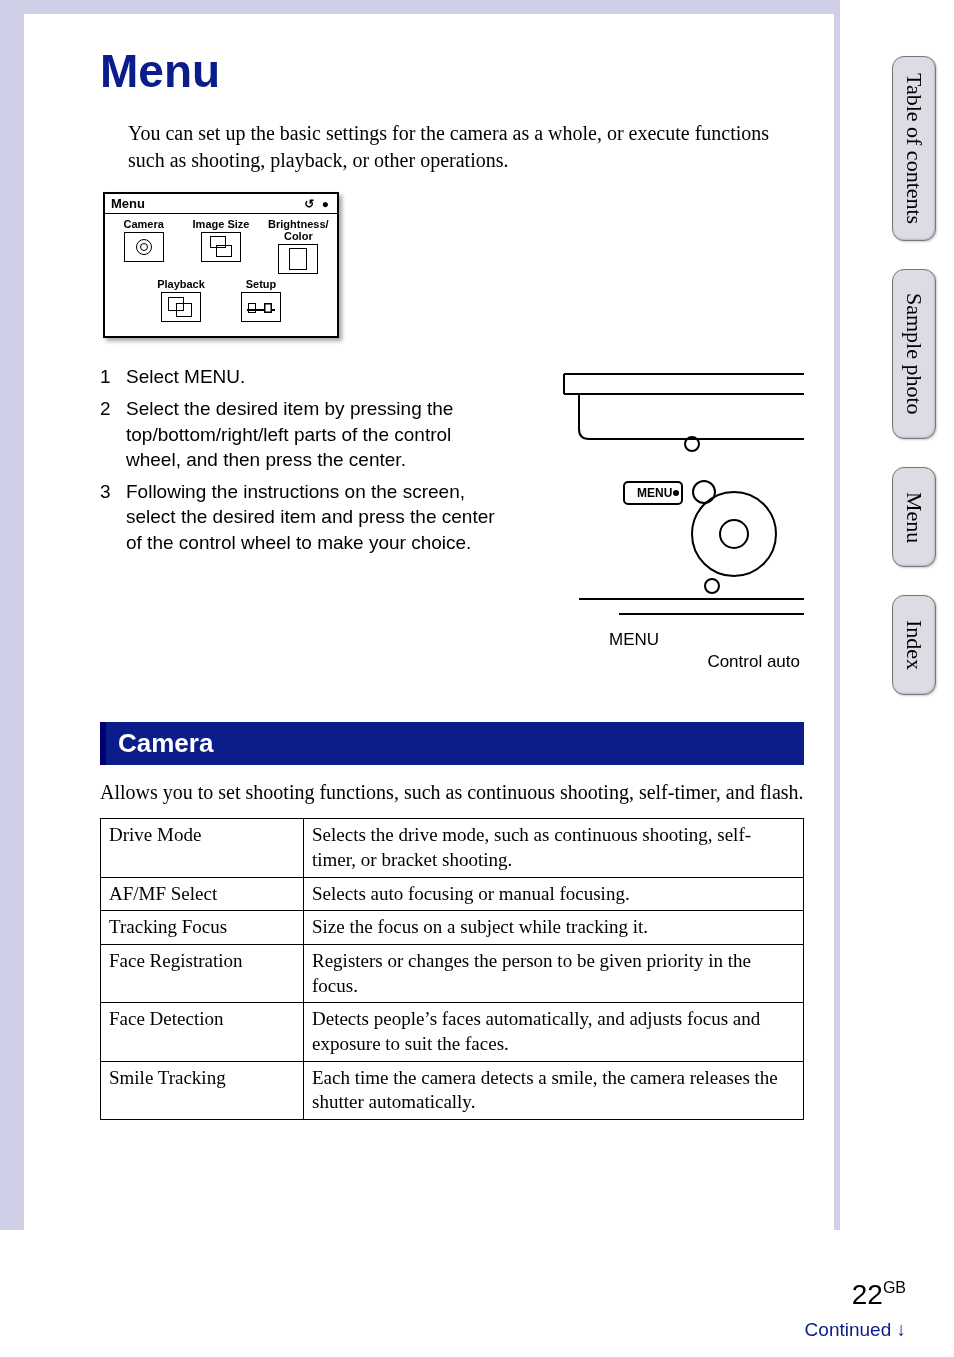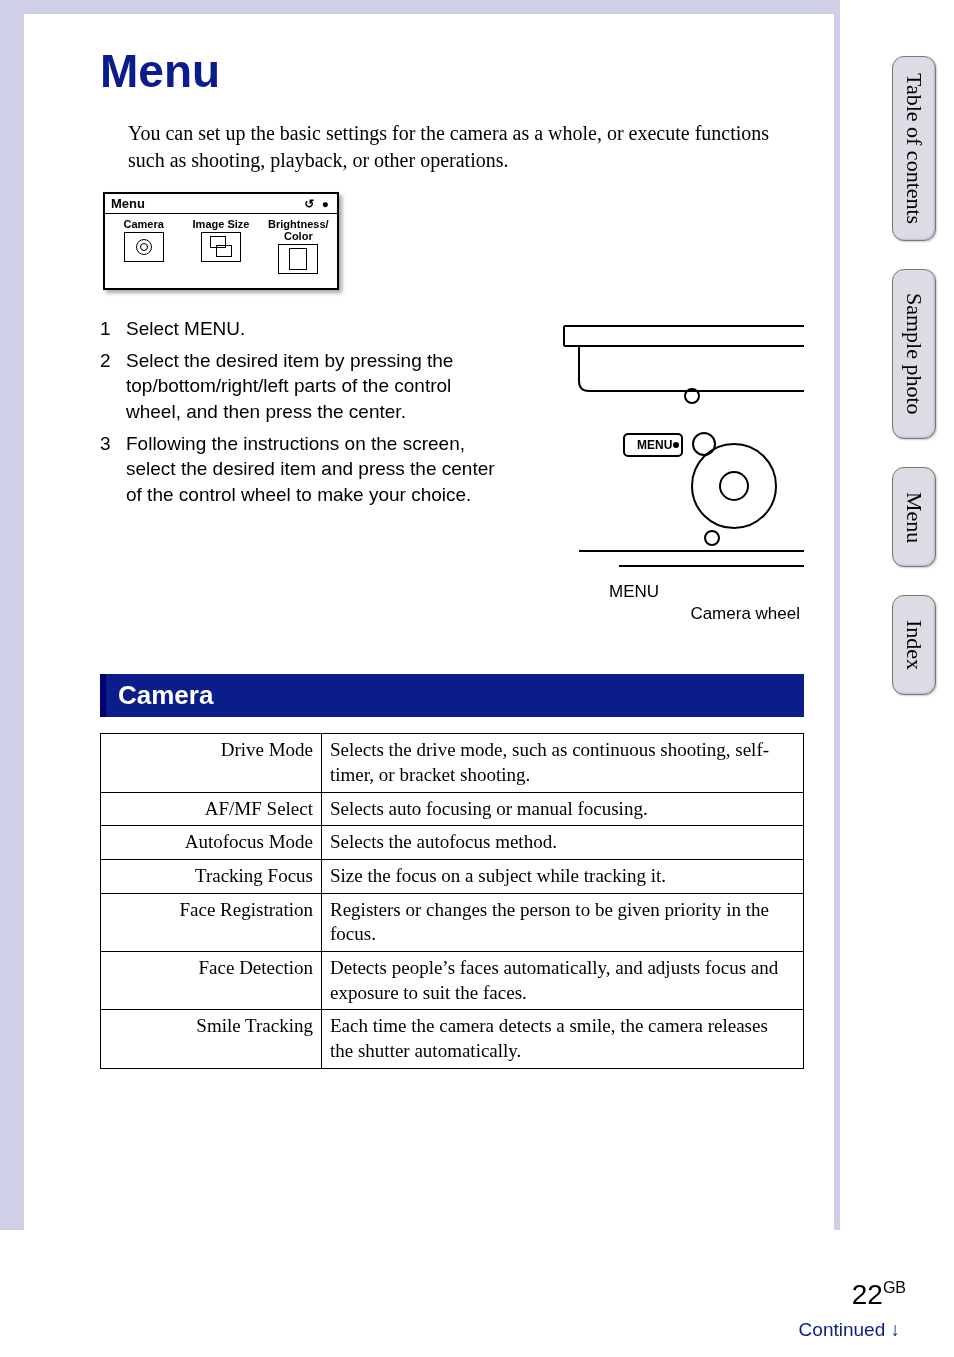--- a/index.html
+++ b/index.html
@@ -205,22 +205,21 @@
     border-collapse: collapse;
     font-size: 19px;
   }
   table.settings td {
     border: 1px solid #000;
     padding: 4px 8px;
     vertical-align: top;
     line-height: 1.3;
   }
   table.settings td:first-child {
-    width: 221px;
-    text-align: right;
+    width: 203px;
   }
 
   
   .side-tabs {
     position: absolute;
     right: 18px;
     top: 56px;
     display: flex;
     flex-direction: column;
     gap: 28px;
@@ -243,21 +242,21 @@
   .page-num {
     position: absolute;
     right: 48px;
     bottom: 46px;
     font-size: 28px;
     font-family: Arial, Helvetica, sans-serif;
   }
   .page-num .gb { font-size: 16px; vertical-align: top; }
   .continued {
     position: absolute;
-    right: 54px;
+    right: 48px;
     bottom: 16px;
     color: #0a1d8a;
     font-family: Arial, Helvetica, sans-serif;
     font-size: 19px;
   }
 </style>
 </head>
 <body>
 
 <div class="page-bg"></div>
@@ -280,20 +279,30 @@
           <div class="icon-box icon-camera"></div>
         </div>
         <div class="menu-cell">
           <div>Image Size</div>
           <div class="icon-box icon-size"></div>
         </div>
         <div class="menu-cell">
           <div style="white-space:pre-line">Brightness/
 Color</div>
           <div class="icon-box icon-color"></div>
+        </div>
+      </div>
+      <div class="menu-row">
+        <div class="menu-cell">
+          <div>Playback</div>
+          <div class="icon-box icon-playback"></div>
+        </div>
+        <div class="menu-cell">
+          <div>Setup</div>
+          <div class="icon-box icon-setup"></div>
         </div>
       </div>
     </div>
   </div>
 
   <div class="steps-row">
     <div class="steps">
       <div class="step">
         <span class="num">1</span>
         <span>Select MENU.</span>
@@ -321,39 +330,36 @@
           <rect x="100" y="118" width="58" height="22" rx="4"></rect>
           <circle cx="180" cy="128" r="11"></circle>
           <circle cx="210" cy="170" r="42"></circle>
           <circle cx="210" cy="170" r="14"></circle>
           <circle cx="188" cy="222" r="7"></circle>
         </g>
         <circle cx="152" cy="129" r="3" fill="#000"></circle>
         <text x="113" y="133" font-family="Arial" font-size="12" font-weight="bold" fill="#000">MENU</text>
       </svg>
       <div class="diagram-label menu-lbl">MENU</div>
-      <div class="diagram-label wheel-lbl">Camera wheel</div>
+      <div class="diagram-label wheel-lbl">Control auto</div>
     </div>
   </div>
 
   <div class="section-bar">Camera</div>
+  <p class="section-intro">Allows you to set shooting functions, such as continuous shooting, self-timer, and flash.</p>
 
   <table class="settings">
     <tbody>
       <tr>
           <td>Drive Mode</td>
           <td>Selects the drive mode, such as continuous shooting, self-timer, or bracket shooting.</td>
         </tr>
       <tr>
           <td>AF/MF Select</td>
           <td>Selects auto focusing or manual focusing.</td>
-        </tr>
-      <tr>
-          <td>Autofocus Mode</td>
-          <td>Selects the autofocus method.</td>
         </tr>
       <tr>
           <td>Tracking Focus</td>
           <td>Size the focus on a subject while tracking it.</td>
         </tr>
       <tr>
           <td>Face Registration</td>
           <td>Registers or changes the person to be given priority in the focus.</td>
         </tr>
       <tr>

